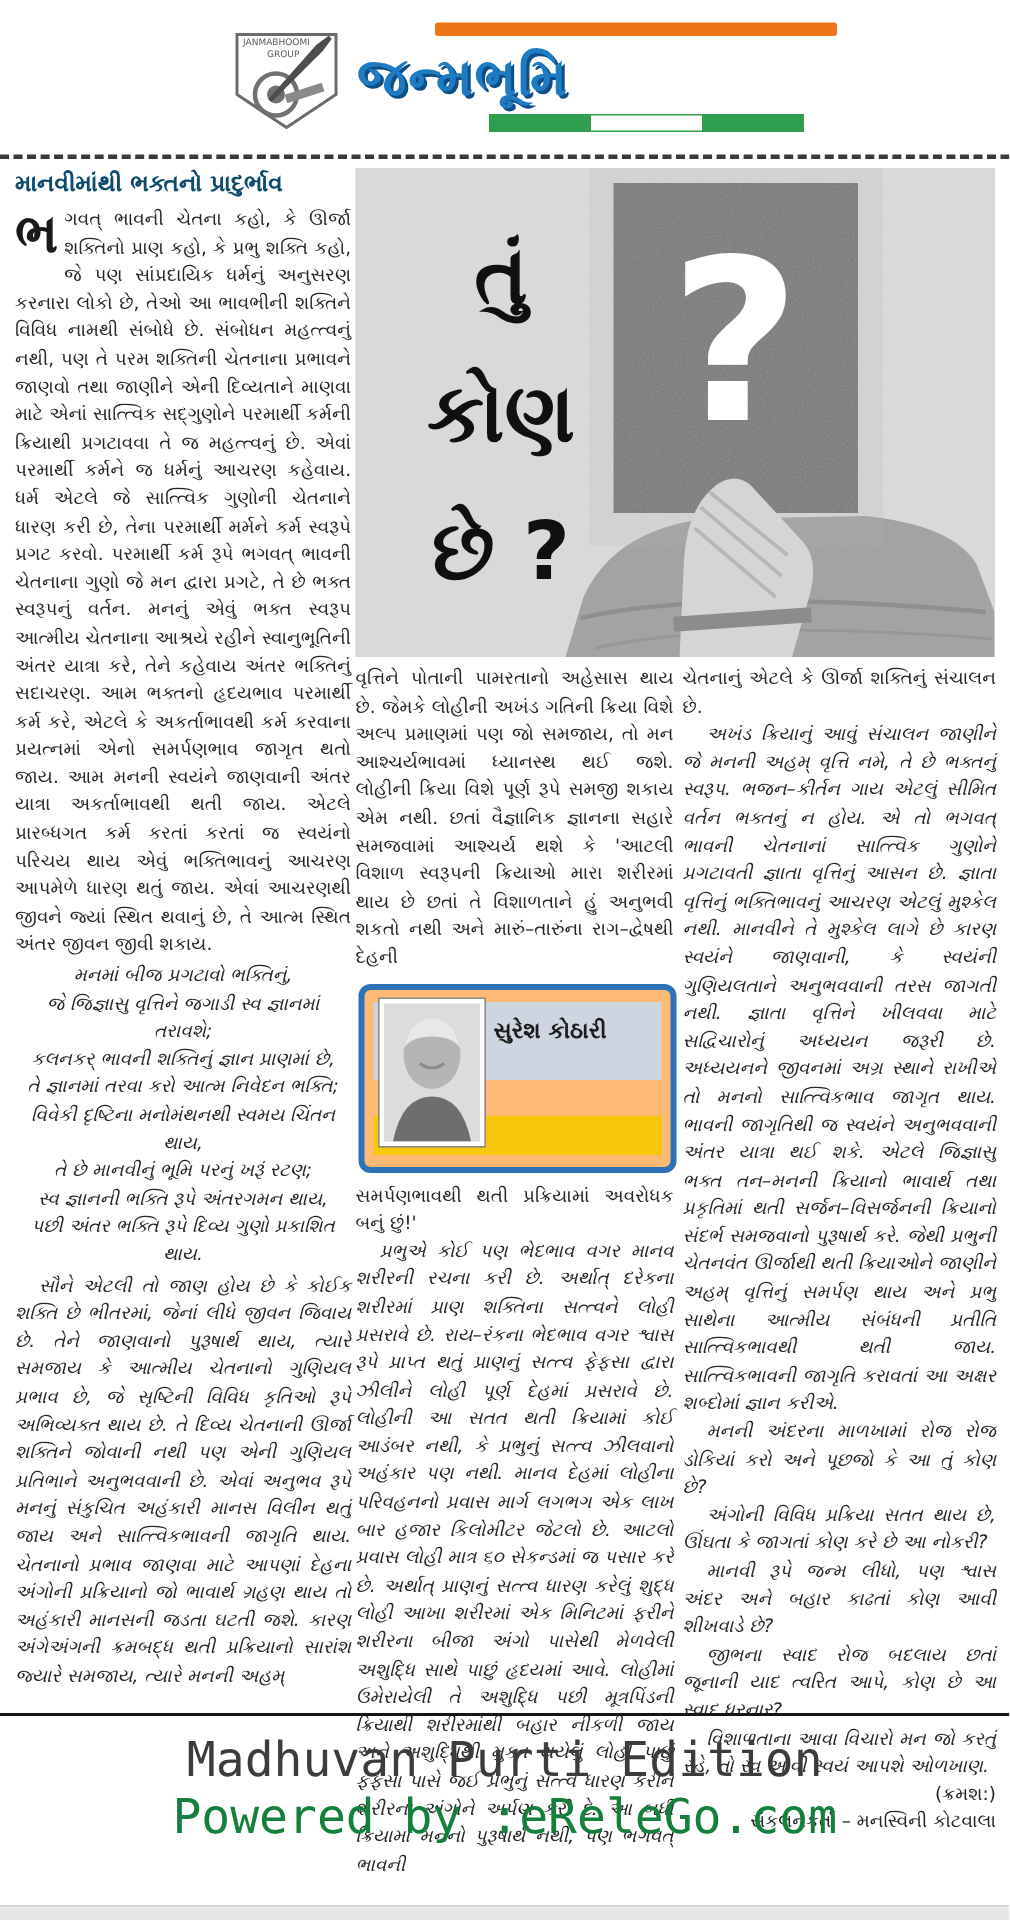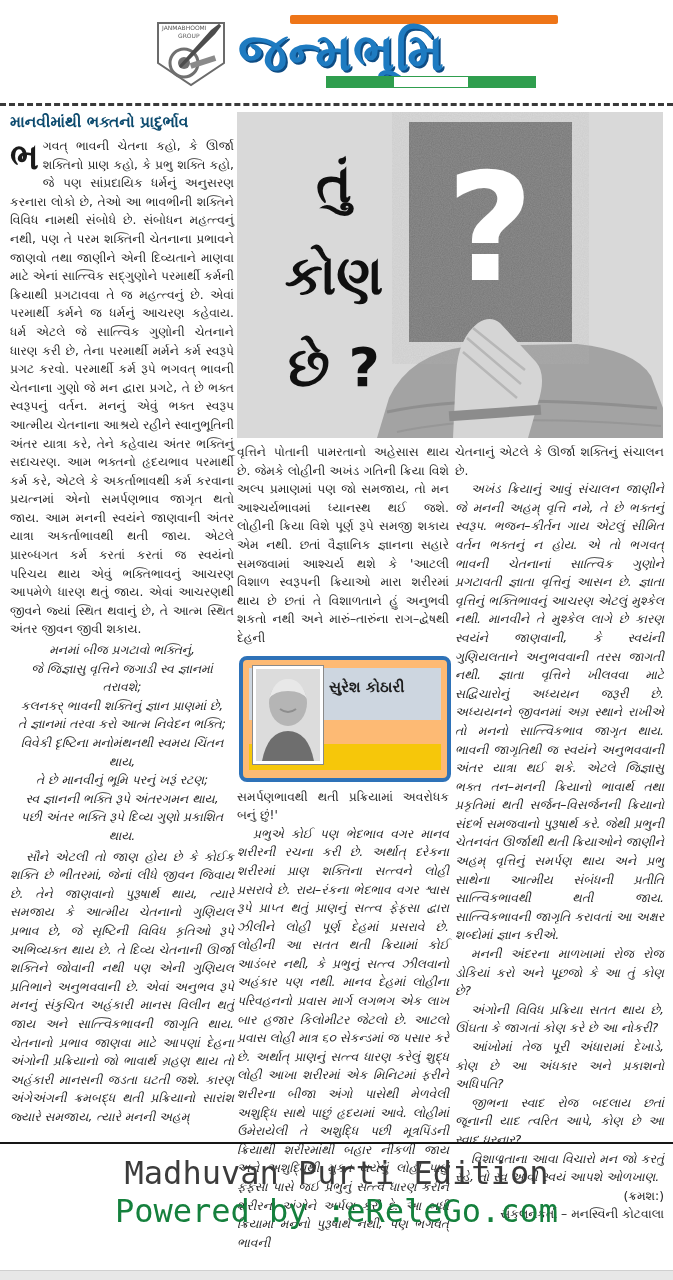--- a/index.html
+++ b/index.html
@@ -5,21 +5,21 @@
   html,body{margin:0;padding:0;background:#fff;}
   .page{position:relative;width:673px;height:1280px;background:#ffffff;overflow:hidden;
         font-family:"DejaVu Sans","Liberation Sans",sans-serif;color:#262626;}
 
   
   .masthead{position:absolute;top:0;left:0;width:673px;height:102px;background:#fff;}
   .logo-wrap{position:absolute;left:150px;top:10px;width:400px;height:82px;display:flex;align-items:center;}
   .emblem{width:82px;height:72px;flex:0 0 auto;}
   .logo-main{position:relative;margin-left:6px;}
   .banner-top{width:268px;height:9px;background:#ee7518;margin-left:52px;border-radius:2px;}
-  .logo-word{font-size:52px;line-height:56px;font-weight:bold;color:#1e7bc1;
+  .logo-word{font-size:35px;line-height:56px;font-weight:bold;color:#1e7bc1;
              text-shadow:2px 2px 0 #0e4d85;letter-spacing:1px;white-space:nowrap;}
   .banner-bottom{display:flex;width:210px;height:12px;margin-left:88px;margin-top:-4px;}
   .banner-bottom .seg-g{flex:1;background:#2f9e4e;}
   .banner-bottom .seg-w{flex:1.1;background:#fff;border-top:1px solid #2f9e4e;border-bottom:1px solid #2f9e4e;}
   .top-divider{position:absolute;top:103px;left:0;width:673px;border-top:3px dashed #3a3a3a;}
 
   
   .col{position:absolute;text-align:justify;font-size:12.3px;line-height:18.6px;}
   .col1{left:10px;top:112px;width:224px;}
   .col2{left:237px;top:443px;width:212px;}
@@ -143,21 +143,21 @@
     </div>
     <p class="body">સમર્પણભાવથી થતી પ્રક્રિયામાં અવરોધક બનું છું!'</p>
     <p class="body indent">પ્રભુએ કોઈ પણ ભેદભાવ વગર માનવ શરીરની રચના કરી છે. અર્થાત્ દરેકના શરીરમાં પ્રાણ શક્તિના સત્ત્વને લોહી પ્રસરાવે છે. રાય–રંકના ભેદભાવ વગર શ્વાસ રૂપે પ્રાપ્ત થતું પ્રાણનું સત્ત્વ ફેફસા દ્વારા ઝીલીને લોહી પૂર્ણ દેહમાં પ્રસરાવે છે. લોહીની આ સતત થતી ક્રિયામાં કોઈ આડંબર નથી, કે પ્રભુનું સત્ત્વ ઝીલવાનો અહંકાર પણ નથી. માનવ દેહમાં લોહીના પરિવહનનો પ્રવાસ માર્ગ લગભગ એક લાખ બાર હજાર કિલોમીટર જેટલો છે. આટલો પ્રવાસ લોહી માત્ર ૬૦ સેકન્ડમાં જ પસાર કરે છે. અર્થાત્ પ્રાણનું સત્ત્વ ધારણ કરેલું શુદ્ધ લોહી આખા શરીરમાં એક મિનિટમાં ફરીને શરીરના બીજા અંગો પાસેથી મેળવેલી અશુદ્ધિ સાથે પાછું હૃદયમાં આવે. લોહીમાં ઉમેરાયેલી તે અશુદ્ધિ પછી મૂત્રપિંડની ક્રિયાથી શરીરમાંથી બહાર નીકળી જાય અને અશુદ્ધિથી મુક્ત થયેલું લોહી પાછું ફેફસા પાસે જઈ પ્રભુનું સત્ત્વ ધારણ કરીને શરીરના અંગોને અર્પણ કરી દે. આ બધી ક્રિયામાં મનનો પુરૂષાર્થ નથી, પણ ભગવત્ ભાવની</p>
   </section>
 
   <section class="col col3">
     <p class="body">ચેતનાનું એટલે કે ઊર્જા શક્તિનું સંચાલન છે.</p>
     <p class="body indent">અખંડ ક્રિયાનું આવું સંચાલન જાણીને જે મનની અહમ્ વૃત્તિ નમે, તે છે ભક્તનું સ્વરૂપ. ભજન–કીર્તન ગાય એટલું સીમિત વર્તન ભક્તનું ન હોય. એ તો ભગવત્ ભાવની ચેતનાનાં સાત્ત્વિક ગુણોને પ્રગટાવતી જ્ઞાતા વૃત્તિનું આસન છે. જ્ઞાતા વૃત્તિનું ભક્તિભાવનું આચરણ એટલું મુશ્કેલ નથી. માનવીને તે મુશ્કેલ લાગે છે કારણ સ્વયંને જાણવાની, કે સ્વયંની ગુણિયલતાને અનુભવવાની તરસ જાગતી નથી. જ્ઞાતા વૃત્તિને ખીલવવા માટે સદ્વિચારોનું અધ્યયન જરૂરી છે. અધ્યયનને જીવનમાં અગ્ર સ્થાને રાખીએ તો મનનો સાત્ત્વિકભાવ જાગૃત થાય. ભાવની જાગૃતિથી જ સ્વયંને અનુભવવાની અંતર યાત્રા થઈ શકે. એટલે જિજ્ઞાસુ ભક્ત તન–મનની ક્રિયાનો ભાવાર્થ તથા પ્રકૃતિમાં થતી સર્જન–વિસર્જનની ક્રિયાનો સંદર્ભ સમજવાનો પુરૂષાર્થ કરે. જેથી પ્રભુની ચેતનવંત ઊર્જાથી થતી ક્રિયાઓને જાણીને અહમ્ વૃત્તિનું સમર્પણ થાય અને પ્રભુ સાથેના આત્મીય સંબંધની પ્રતીતિ સાત્ત્વિકભાવથી થતી જાય. સાત્ત્વિકભાવની જાગૃતિ કરાવતાં આ અક્ષર શબ્દોમાં જ્ઞાન કરીએ.</p>
     <p class="body indent">મનની અંદરના માળખામાં રોજ રોજ ડોકિયાં કરો અને પૂછજો કે આ તું કોણ છે?</p>
     <p class="body indent">અંગોની વિવિધ પ્રક્રિયા સતત થાય છે, ઊંઘતા કે જાગતાં કોણ કરે છે આ નોકરી?</p>
-    <p class="body indent">આંખોમાં તેજ પૂરી અંધારામાં દેખાડે, કોણ છે આ અંધકાર અને પ્રકાશનો અધિપતિ?</p>
+    <p class="body indent">માનવી રૂપે જન્મ લીધો, પણ શ્વાસ અંદર અને બહાર કાઢતાં કોણ આવી શીખવાડે છે?</p>
     <p class="body indent">જીભના સ્વાદ રોજ બદલાય છતાં જૂનાની યાદ ત્વરિત આપે, કોણ છે આ સ્વાદ ધરનાર?</p>
     <p class="body indent">વિશાળતાના આવા વિચારો મન જો કરતું રહે, તો સ્વ આવી સ્વયં આપશે ઓળખાણ.</p>
     <p class="closing">(ક્રમશ:)</p>
     <p class="closing">સંકલનકર્તા – મનસ્વિની કોટવાલા</p>
   </section>
 
   <div class="bottom-rule"></div>
   <footer class="page-footer">
     <div class="f-line">Madhuvan Purti Edition</div>
     <div class="f-line powered">Powered by :eReleGo.com</div>

